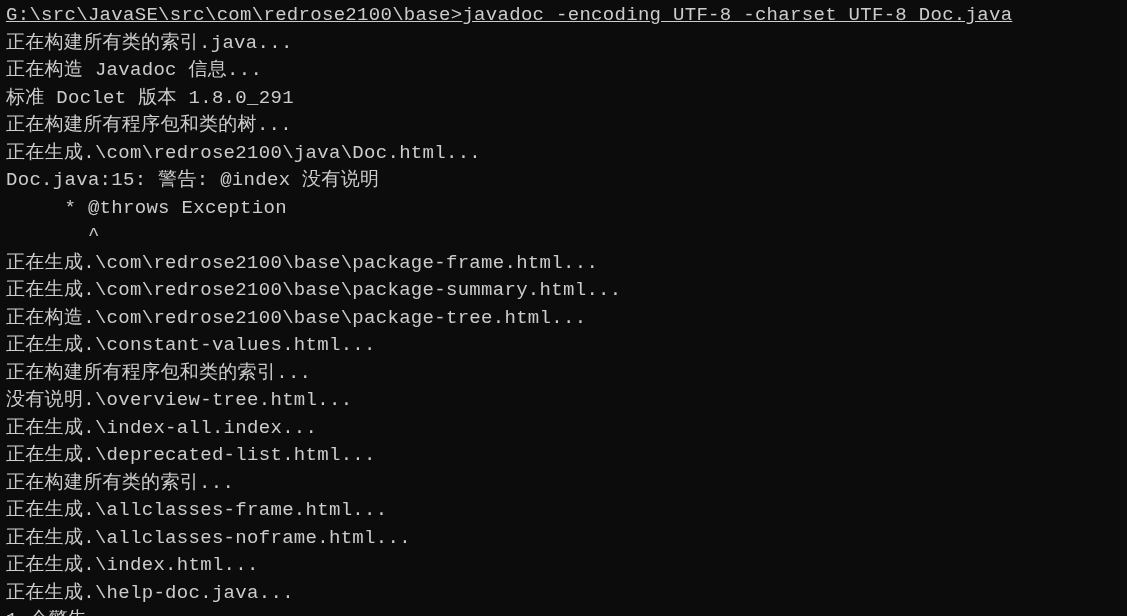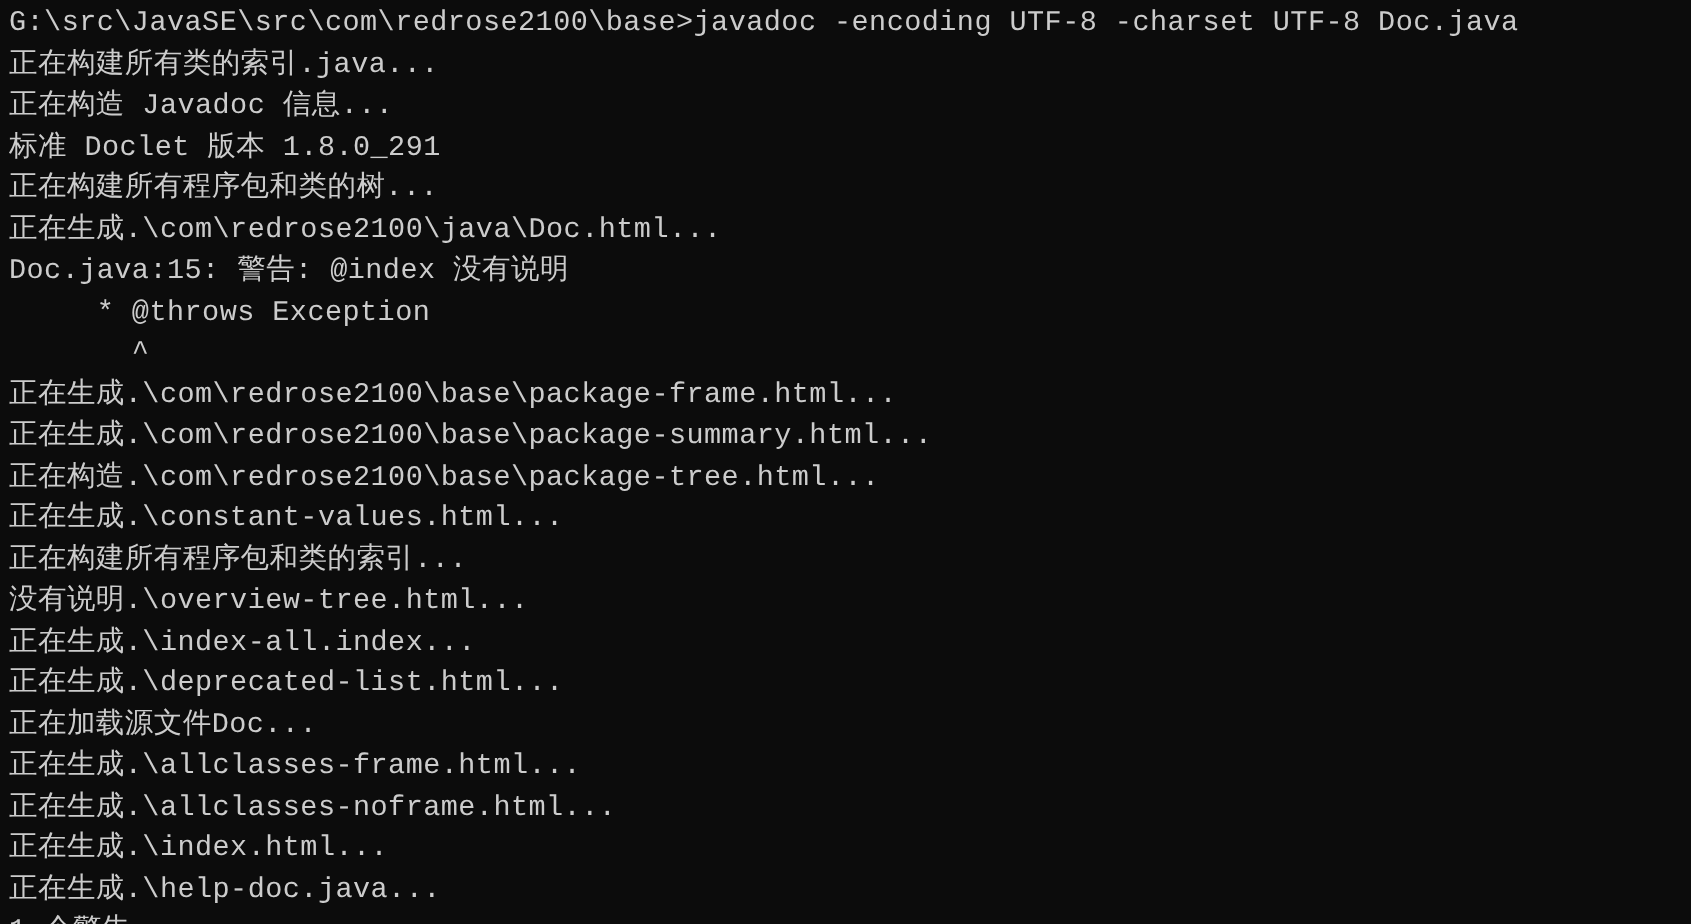--- a/index.html
+++ b/index.html
@@ -14,20 +14,21 @@
     line-height: 27.5px;
     overflow: hidden;
   }
   .terminal {
     padding: 2px 6px;
     white-space: pre;
     letter-spacing: 0.3px;
   }
   .prompt-line {
     display: inline;
+    text-decoration: underline;
   }
 </style>
 </head>
 <body>
 
 <div class="terminal"><span class="prompt-line">G:\src\JavaSE\src\com\redrose2100\base&gt;</span><span class="prompt-line">javadoc -encoding UTF-8 -charset UTF-8 Doc.java</span>
 <span>正在构建所有类的索引.java...</span>
 <span>正在构造 Javadoc 信息...</span>
 <span>标准 Doclet 版本 1.8.0_291</span>
 <span>正在构建所有程序包和类的树...</span>
@@ -36,20 +37,20 @@
 <span>     * @throws Exception</span>
 <span>       ^</span>
 <span>正在生成.\com\redrose2100\base\package-frame.html...</span>
 <span>正在生成.\com\redrose2100\base\package-summary.html...</span>
 <span>正在构造.\com\redrose2100\base\package-tree.html...</span>
 <span>正在生成.\constant-values.html...</span>
 <span>正在构建所有程序包和类的索引...</span>
 <span>没有说明.\overview-tree.html...</span>
 <span>正在生成.\index-all.index...</span>
 <span>正在生成.\deprecated-list.html...</span>
-<span>正在加载源文件Doc...</span>
+<span>正在构建所有类的索引...</span>
 <span>正在生成.\allclasses-frame.html...</span>
 <span>正在生成.\allclasses-noframe.html...</span>
 <span>正在生成.\index.html...</span>
 <span>正在生成.\help-doc.java...</span>
 <span>1 个警告</span>
 <span></span>
 </div>
 
 </body></html>

